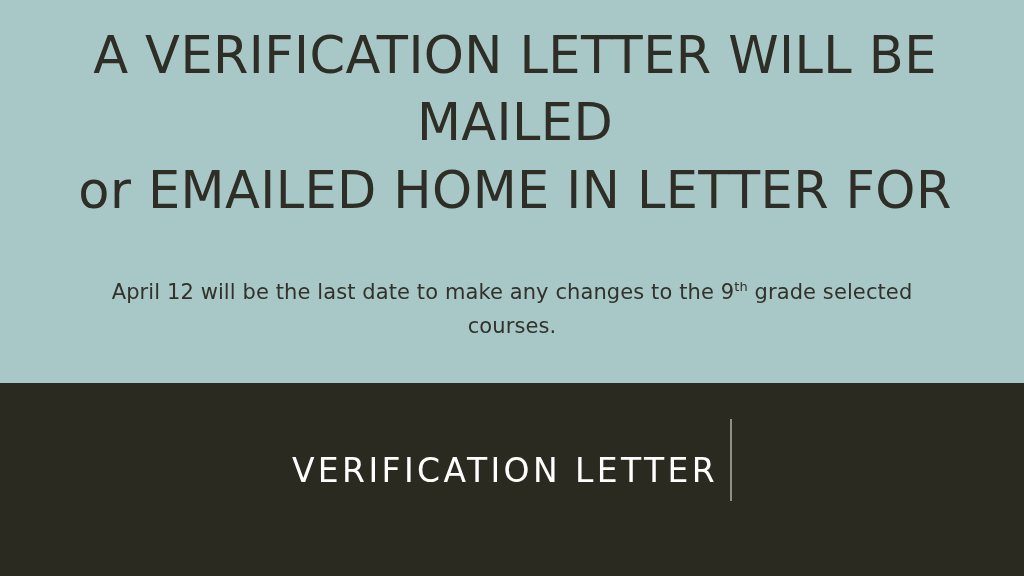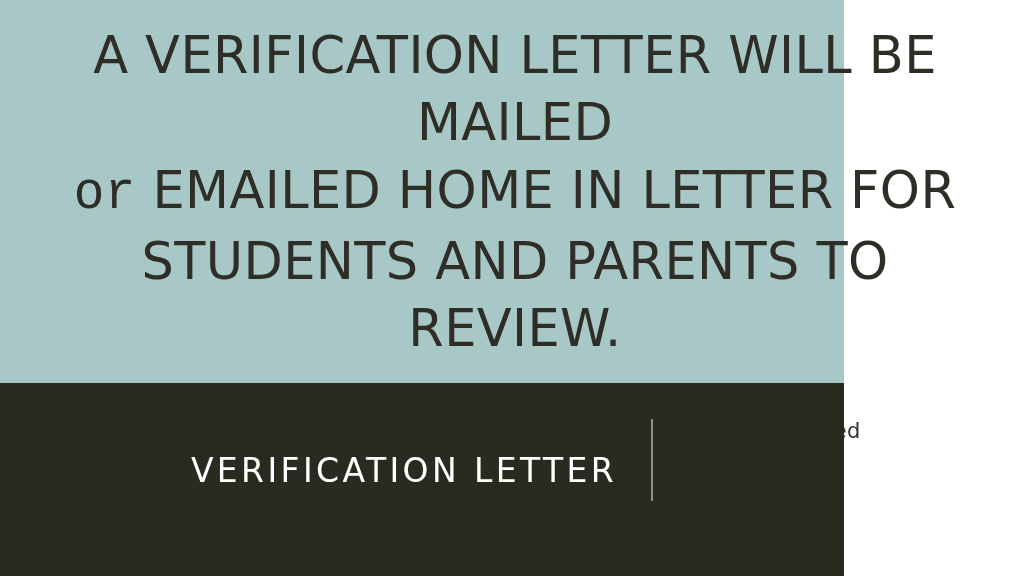--- a/index.html
+++ b/index.html
@@ -8,21 +8,21 @@
   }
   body {
     width: 1024px;
     height: 576px;
     font-family: "Liberation Sans", sans-serif;
     overflow: hidden;
     background: #ffffff;
   }
   .slide {
     position: relative;
-    width: 844px;
+    width: 1024px;
     height: 576px;
     background: #2b2a21;
     display: flex;
     flex-direction: column;
   }
   .upper-panel {
     position: relative;
     width: 100%;
     height: 383px;
     background: #a8c8c8;
@@ -38,21 +38,20 @@
     text-align: center;
     color: #2f2e26;
     font-family: "DejaVu Sans", sans-serif;
     font-weight: 400;
     font-size: 51px;
     line-height: 1.32;
     letter-spacing: 0.4px;
   }
   .headline .lower {
     text-transform: none;
-    font-family: Liberation Mono, monospace;
   }
   .subline {
     width: 840px;
     margin: 52px auto 0 auto;
     text-align: center;
     color: #32312a;
     font-family: "DejaVu Sans", sans-serif;
     font-size: 21px;
     line-height: 1.6;
     letter-spacing: 0.1px;
@@ -78,21 +77,21 @@
     align-items: center;
   }
   .slide-title {
     color: #ffffff;
     font-family: "DejaVu Sans", sans-serif;
     font-size: 33px;
     font-weight: 400;
     letter-spacing: 3.4px;
     line-height: 1;
     white-space: nowrap;
-    padding-right: 34px;
+    padding-right: 12px;
   }
   .title-rule {
     width: 2px;
     height: 82px;
     background: #8f9086;
     align-self: flex-start;
     margin-top: -20px;
   }
 </style>
 </head>
@@ -100,21 +99,20 @@
 
 <div class="slide">
 
   <div class="upper-panel">
 
     <div class="headline">
       <div>A VERIFICATION LETTER WILL BE MAILED</div>
       <div>
         <span class="lower">or</span><span> EMAILED HOME IN LETTER FOR</span>
       </div>
-      <div>STUDENTS AND PARENTS TO REVIEW.</div>
     </div>
 
     <div class="subline">
       <span>April 12 will be the last date to make any changes to the 9</span><sup>th</sup><span> grade selected courses.</span>
     </div>
 
   </div>
 
   <div class="lower-panel">
     <div class="title-wrap">

